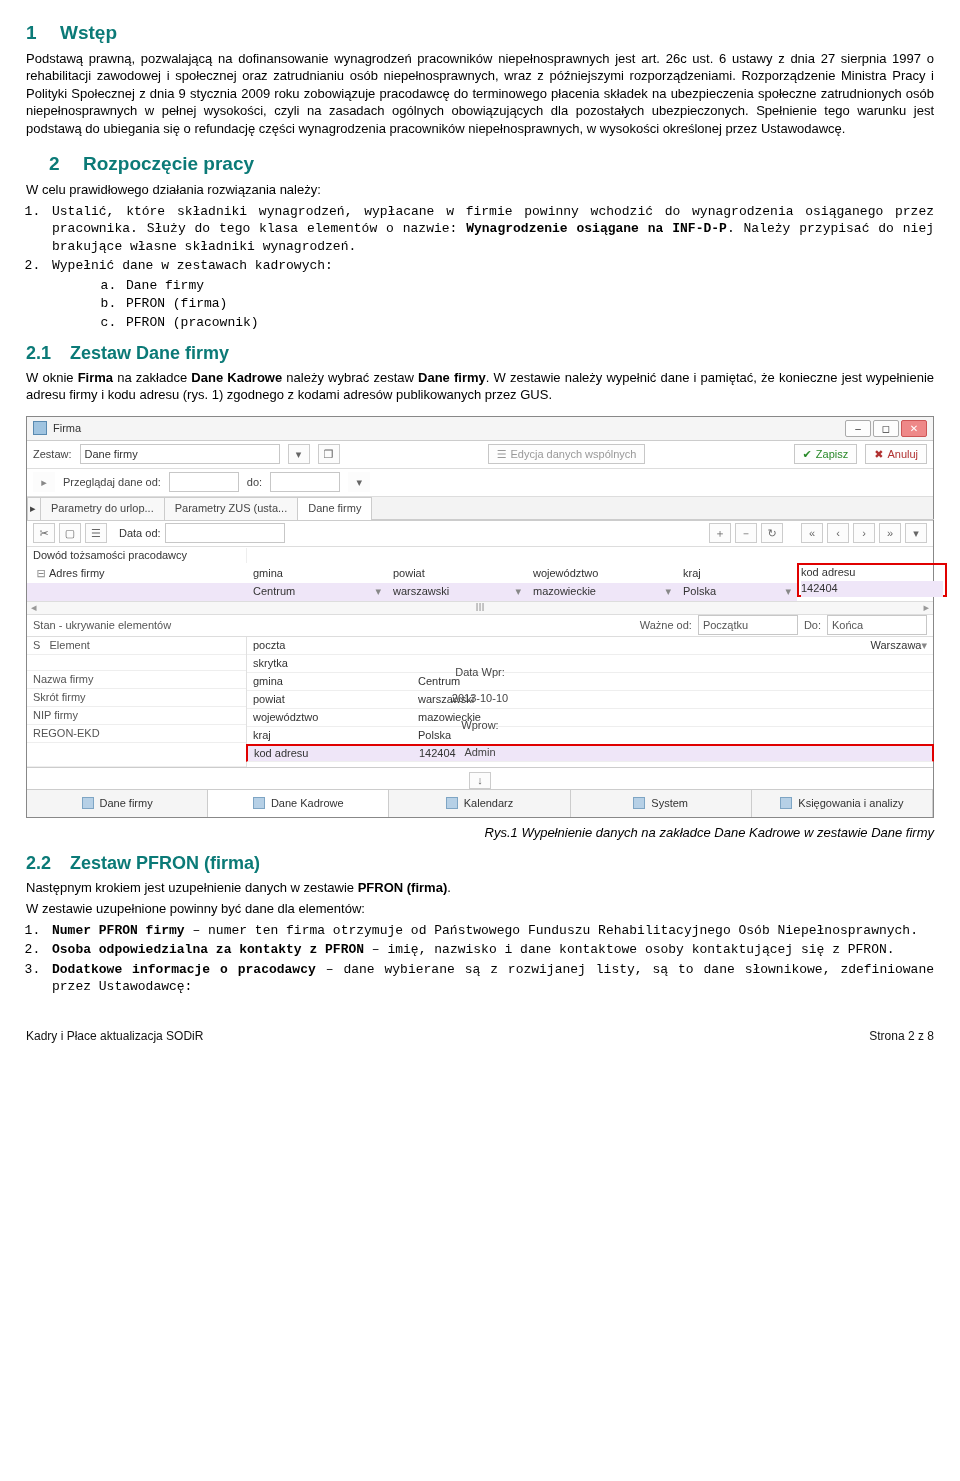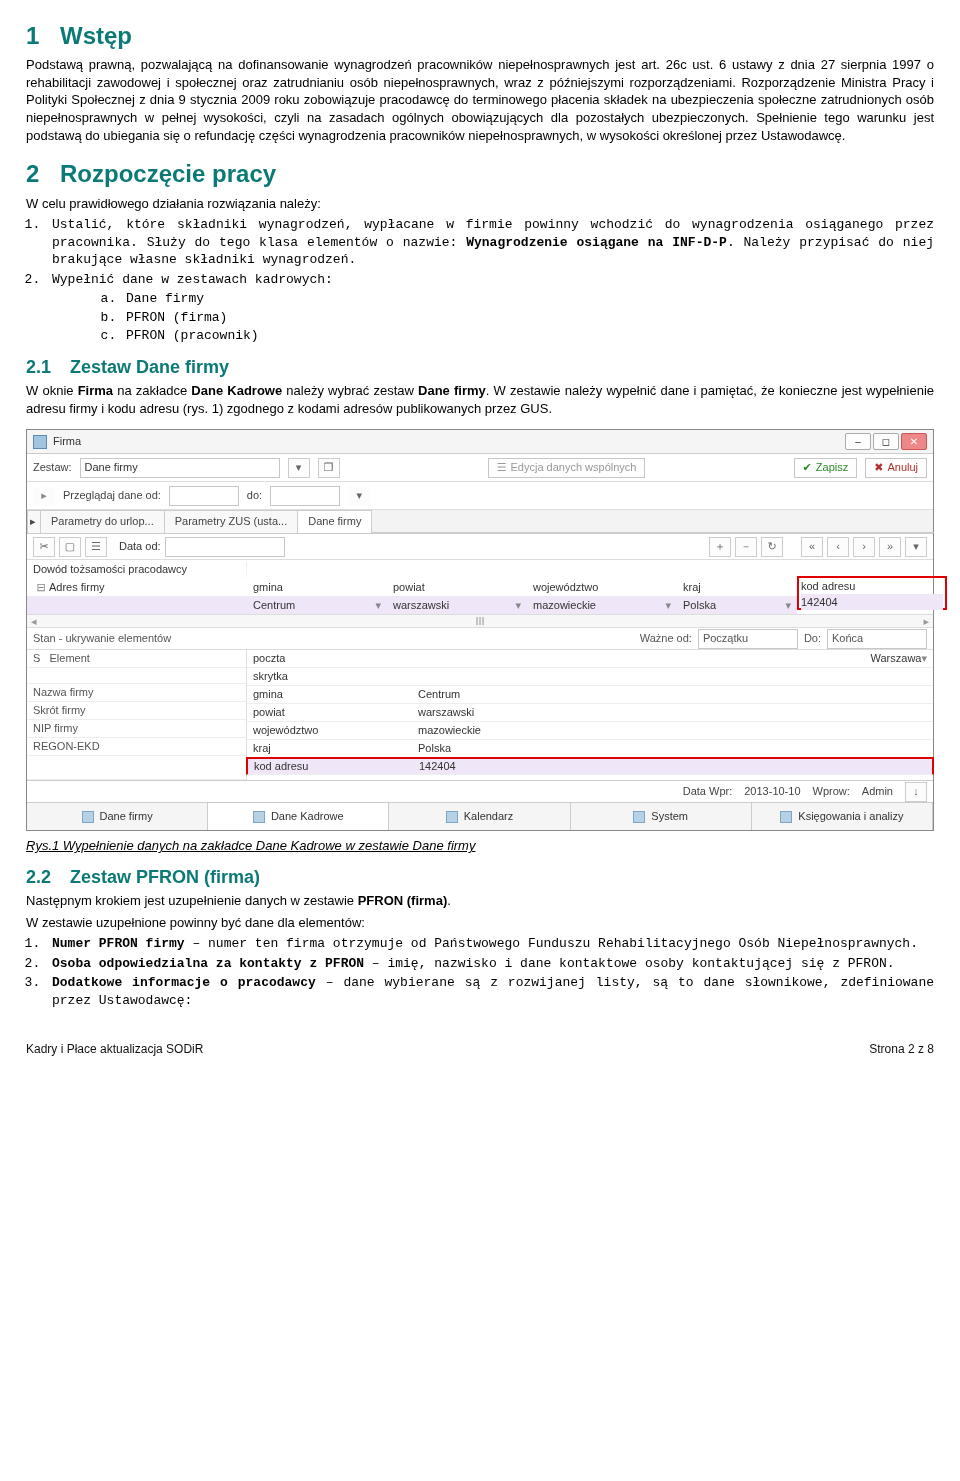--- a/index.html
+++ b/index.html
@@ -6,31 +6,31 @@
   body {
     font-family: Arial, Helvetica, sans-serif;
     font-size: 13px;
     color: #000;
     background: #fff;
     width: 960px;
     margin: 0 auto;
     padding: 18px 26px 18px 26px;
     line-height: 1.35;
   }
-  h1.section { font-size: 24px; font-weight: bold; color: #0b7a77; margin: 2px 0 4px 0; }
+  h1.section { font-size: 19px; font-weight: bold; color: #0b7a77; margin: 2px 0 4px 0; }
   h1.section .num { display: inline-block; width: 34px; }
   h2.subsection { font-size: 18px; font-weight: bold; color: #0b7a77; margin: 10px 0 3px 0; }
   h2.subsection .num { display: inline-block; width: 44px; }
   p.body-text { text-align: justify; margin: 0 0 4px 0; }
   ol.numlist { list-style: decimal; margin: 2px 0 4px 22px; text-align: justify; font-family: Liberation Mono, monospace; }
   ol.numlist > li { margin: 0 0 2px 0; padding-left: 4px; }
   ol.alphalist { list-style: lower-alpha; margin: 2px 0 4px 72px; }
   ol.alphalist > li { margin: 0 0 1px 0; padding-left: 2px; }
   .bold { font-weight: bold; }
-  .figcaption { font-style: italic; text-align: left; margin: 6px 0 8px 0; text-decoration: underline; }
+  .figcaption { font-style: italic; text-align: right; margin: 6px 0 8px 0; }
   .footer { display: flex; justify-content: space-between; font-size: 12px; color: #111; margin-top: 32px; }
 
   
   .app-frame {
     border: 1px solid #888;
     margin: 12px 0 6px 0;
     font-size: 11px;
     font-family: "Segoe UI", Tahoma, Arial, sans-serif;
     color: #333;
     background: #fff;
@@ -83,35 +83,35 @@
   .midbar .grow { flex: 1; }
   .kvtable { display: flex; }
   .kvleft { width: 220px; border-right: 1px solid #e0e0e0; }
   .kvleft .hrow { height: 18px; padding: 0 6px; display: flex; align-items: center; color: #555; border-bottom: 1px solid #eee; }
   .kvright { flex: 1; }
   .kvright .kv { display: grid; grid-template-columns: 165px 1fr; height: 18px; align-items: center; border-bottom: 1px solid #eee; }
   .kvright .kv > div { padding: 0 6px; }
   .kvright .kv.sel { background: #efe6f8; }
   .kvright .kv .ddl { float: right; color: #888; }
   .red-row { border: 2px solid #e00000; margin: -1px -1px -1px -1px; }
-  .footerbar { display: flex; align-items: center; height: 22px; border-top: 1px solid #ccc; padding: 0 6px; gap: 12px; color: #444; justify-content: flex-end; }
+  .footerbar { display: flex; align-items: center; height: 22px; border-top: 1px solid #ccc; padding: 0 6px; gap: 12px; color: #444; justify-content: flex-end; flex-direction: column; }
   .bottomtabs { display: flex; height: 28px; border-top: 1px solid #ccc; }
   .btab { flex: 1; display: flex; align-items: center; justify-content: center; gap: 6px; border-right: 1px solid #ccc; background: #f5f5f5; }
   .btab.active { background: #fff; }
   .smicon { width: 12px; height: 12px; display: inline-block; background: #b6d0e6; border: 1px solid #7ea5c4; }
 </style>
 </head>
 <body>
 
 <h1 class="section">
   <span class="num">1</span><span>Wstęp</span>
 </h1>
 <p class="body-text">Podstawą prawną, pozwalającą na dofinansowanie wynagrodzeń pracowników niepełnosprawnych jest art. 26c ust. 6 ustawy z dnia 27 sierpnia 1997 o rehabilitacji zawodowej i społecznej oraz zatrudnianiu osób niepełnosprawnych, wraz z późniejszymi rozporządzeniami. Rozporządzenie Ministra Pracy i Polityki Społecznej z dnia 9 stycznia 2009 roku zobowiązuje pracodawcę do terminowego płacenia składek na ubezpieczenia społeczne zatrudnionych osób niepełnosprawnych w pełnej wysokości, czyli na zasadach ogólnych obowiązujących dla pozostałych ubezpieczonych. Spełnienie tego warunku jest podstawą do ubiegania się o refundację części wynagrodzenia pracowników niepełnosprawnych, w wysokości określonej przez Ustawodawcę.</p>
 
-<h1 class="section" style="margin-top:14px;">
+<h1 class="section" style="margin-top:14px;margin-left:23px;">
   <span class="num">2</span><span>Rozpoczęcie pracy</span>
 </h1>
 <p class="body-text">W celu prawidłowego działania rozwiązania należy:</p>
 <ol class="numlist">
   <li>
     <span>Ustalić, które składniki wynagrodzeń, wypłacane w firmie powinny wchodzić do wynagrodzenia osiąganego przez pracownika. Służy do tego klasa elementów o nazwie: </span><span class="bold">Wynagrodzenie osiągane na INF-D-P</span><span>. Należy przypisać do niej brakujące własne składniki wynagrodzeń.</span>
   </li>
   <li>
     <span>Wypełnić dane w zestawach kadrowych:</span>
     <ol class="alphalist">

